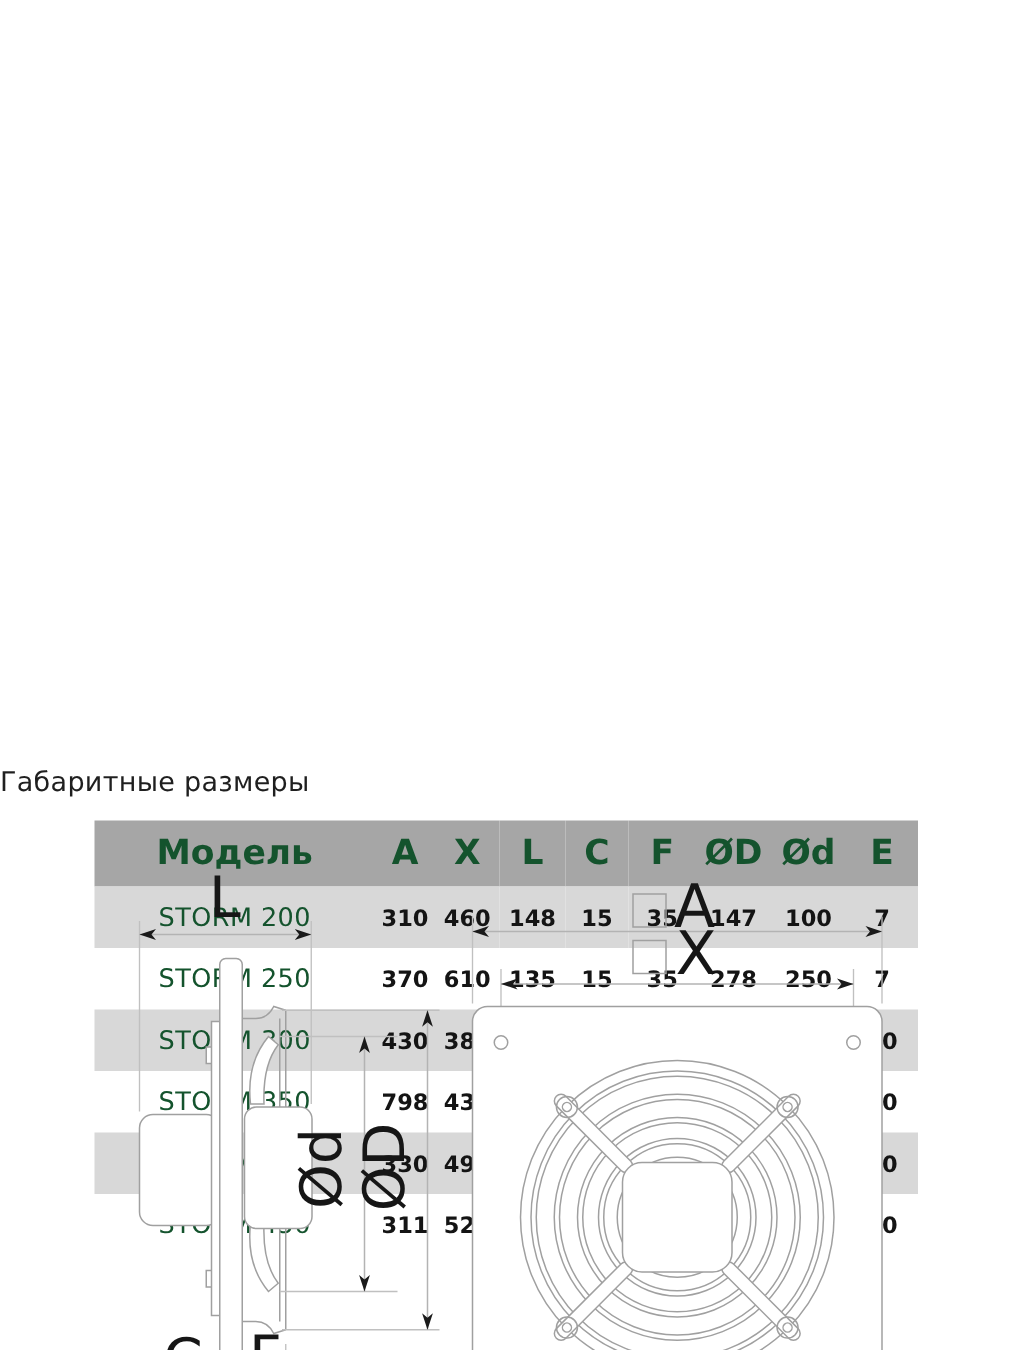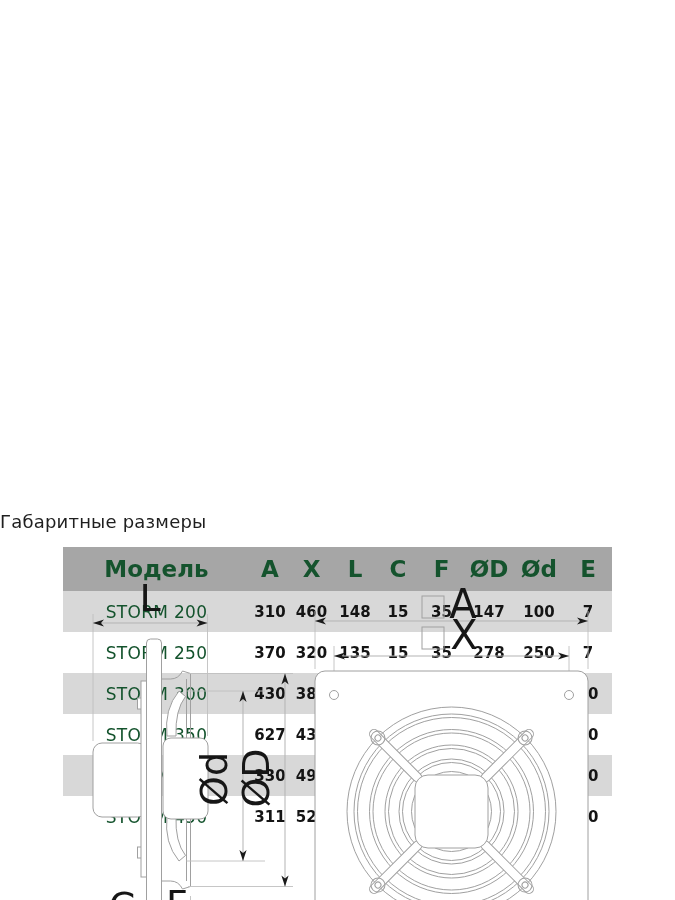--- a/index.html
+++ b/index.html
@@ -196,42 +196,42 @@
           <td>148</td>
           <td>15</td>
           <td>35</td>
           <td>147</td>
           <td>100</td>
           <td>7</td>
         </tr>
         <tr>
           <td class="model">STORM 250</td>
           <td>370</td>
-          <td>320</td>
+          <td>610</td>
           <td>135</td>
           <td>15</td>
           <td>35</td>
           <td>278</td>
           <td>250</td>
           <td>7</td>
         </tr>
         <tr class="stripe">
           <td class="model">STORM 300</td>
           <td>430</td>
           <td>380</td>
           <td>145</td>
           <td>15</td>
           <td>48</td>
           <td>335</td>
           <td>300</td>
           <td>10</td>
         </tr>
         <tr>
           <td class="model">STORM 350</td>
-          <td>627</td>
+          <td>798</td>
           <td>435</td>
           <td>165</td>
           <td>15</td>
           <td>50</td>
           <td>385</td>
           <td>350</td>
           <td>10</td>
         </tr>
         <tr class="stripe">
           <td class="model">STORM 400</td>

